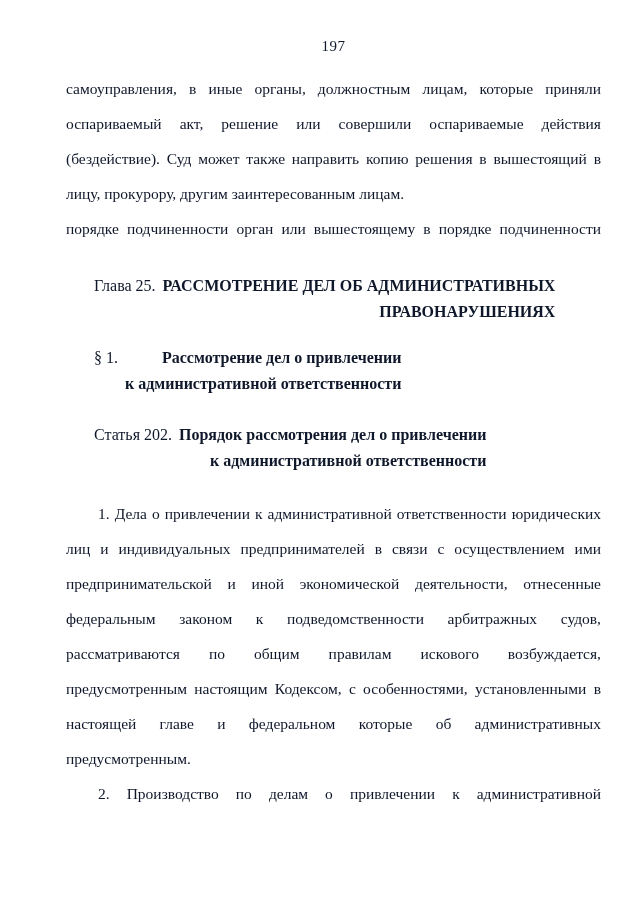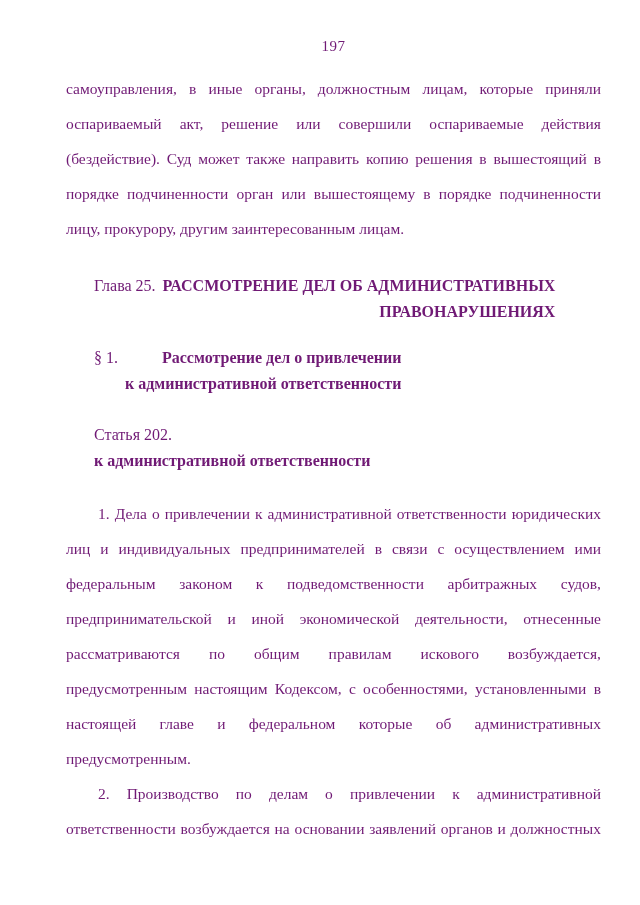--- a/index.html
+++ b/index.html
@@ -5,21 +5,21 @@
   * { margin: 0; padding: 0; box-sizing: border-box; }
   html, body { background: #ffffff; }
   body { width: 640px; }
 
   .page {
     position: relative;
     width: 640px;
     height: 905px;
     background: #ffffff;
     font-family: "Liberation Serif", "DejaVu Serif", serif;
-    color: #701a75;
+    color: #0f172a;
     overflow: hidden;
   }
 
   .page-number {
     position: absolute;
     top: 38px;
     left: 66px;
     width: 535px;
     text-align: center;
     font-size: 15px;
@@ -55,38 +55,38 @@
   .heading .prefix {
     font-weight: 400;
     white-space: nowrap;
     margin-right: 7px;
   }
   .heading .htitle { font-weight: 700; }
   .heading .hline { display: block; text-align: right; }
 
   .chapter-heading { margin-top: 27px; }
   .section-heading { margin-top: 20px; }
-  .article-heading { margin-top: 25px; flex-direction: column; }
+  .article-heading { margin-top: 25px; }
   .para-1 { margin-top: 22px; }
 </style>
 </head>
 <body>
 
 <div class="page">
 
   <div class="page-number">197</div>
 
   <div class="content">
 
     <div class="para">
       <span class="line">самоуправления, в иные органы, должностным лицам, которые приняли</span>
       <span class="line">оспариваемый акт, решение или совершили оспариваемые действия</span>
       <span class="line">(бездействие). Суд может также направить копию решения в вышестоящий в</span>
+      <span class="line last">лицу, прокурору, другим заинтересованным лицам.</span>
       <span class="line">порядке подчиненности орган или вышестоящему в порядке подчиненности</span>
-      <span class="line last">лицу, прокурору, другим заинтересованным лицам.</span>
     </div>
 
     <div class="heading chapter-heading">
       <span class="prefix">Глава 25.</span>
       <span class="htitle">
         <span class="hline">РАССМОТРЕНИЕ ДЕЛ ОБ АДМИНИСТРАТИВНЫХ</span>
         <span class="hline">ПРАВОНАРУШЕНИЯХ</span>
       </span>
     </div>
 
@@ -94,34 +94,34 @@
       <span class="prefix">§ 1.</span>
       <span class="htitle">
         <span class="hline">Рассмотрение дел о привлечении</span>
         <span class="hline">к административной ответственности</span>
       </span>
     </div>
 
     <div class="heading article-heading">
       <span class="prefix">Статья 202.</span>
       <span class="htitle">
+        <span class="hline">Порядок рассмотрения дел о привлечении</span>
         <span class="hline">к административной ответственности</span>
       </span>
     </div>
 
     <div class="para para-1">
       <span class="line indent">1. Дела о привлечении к административной ответственности юридических</span>
       <span class="line">лиц и индивидуальных предпринимателей в связи с осуществлением ими</span>
+      <span class="line">предпринимательской и иной экономической деятельности, отнесенные</span>
       <span class="line">федеральным законом к подведомственности арбитражных судов,</span>
-      <span class="line">предпринимательской и иной экономической деятельности, отнесенные</span>
       <span class="line">рассматриваются по общим правилам искового возбуждается,</span>
       <span class="line">предусмотренным настоящим Кодексом, с особенностями, установленными в</span>
       <span class="line">настоящей главе и федеральном которые об административных</span>
       <span class="line last">предусмотренным.</span>
     </div>
 
     <div class="para para-2">
       <span class="line indent">2. Производство по делам о привлечении к административной</span>
-      <span class="line">ответственности возбуждается на основании заявлений органов и должностных</span>
     </div>
 
   </div>
 </div>
 
 </body></html>

